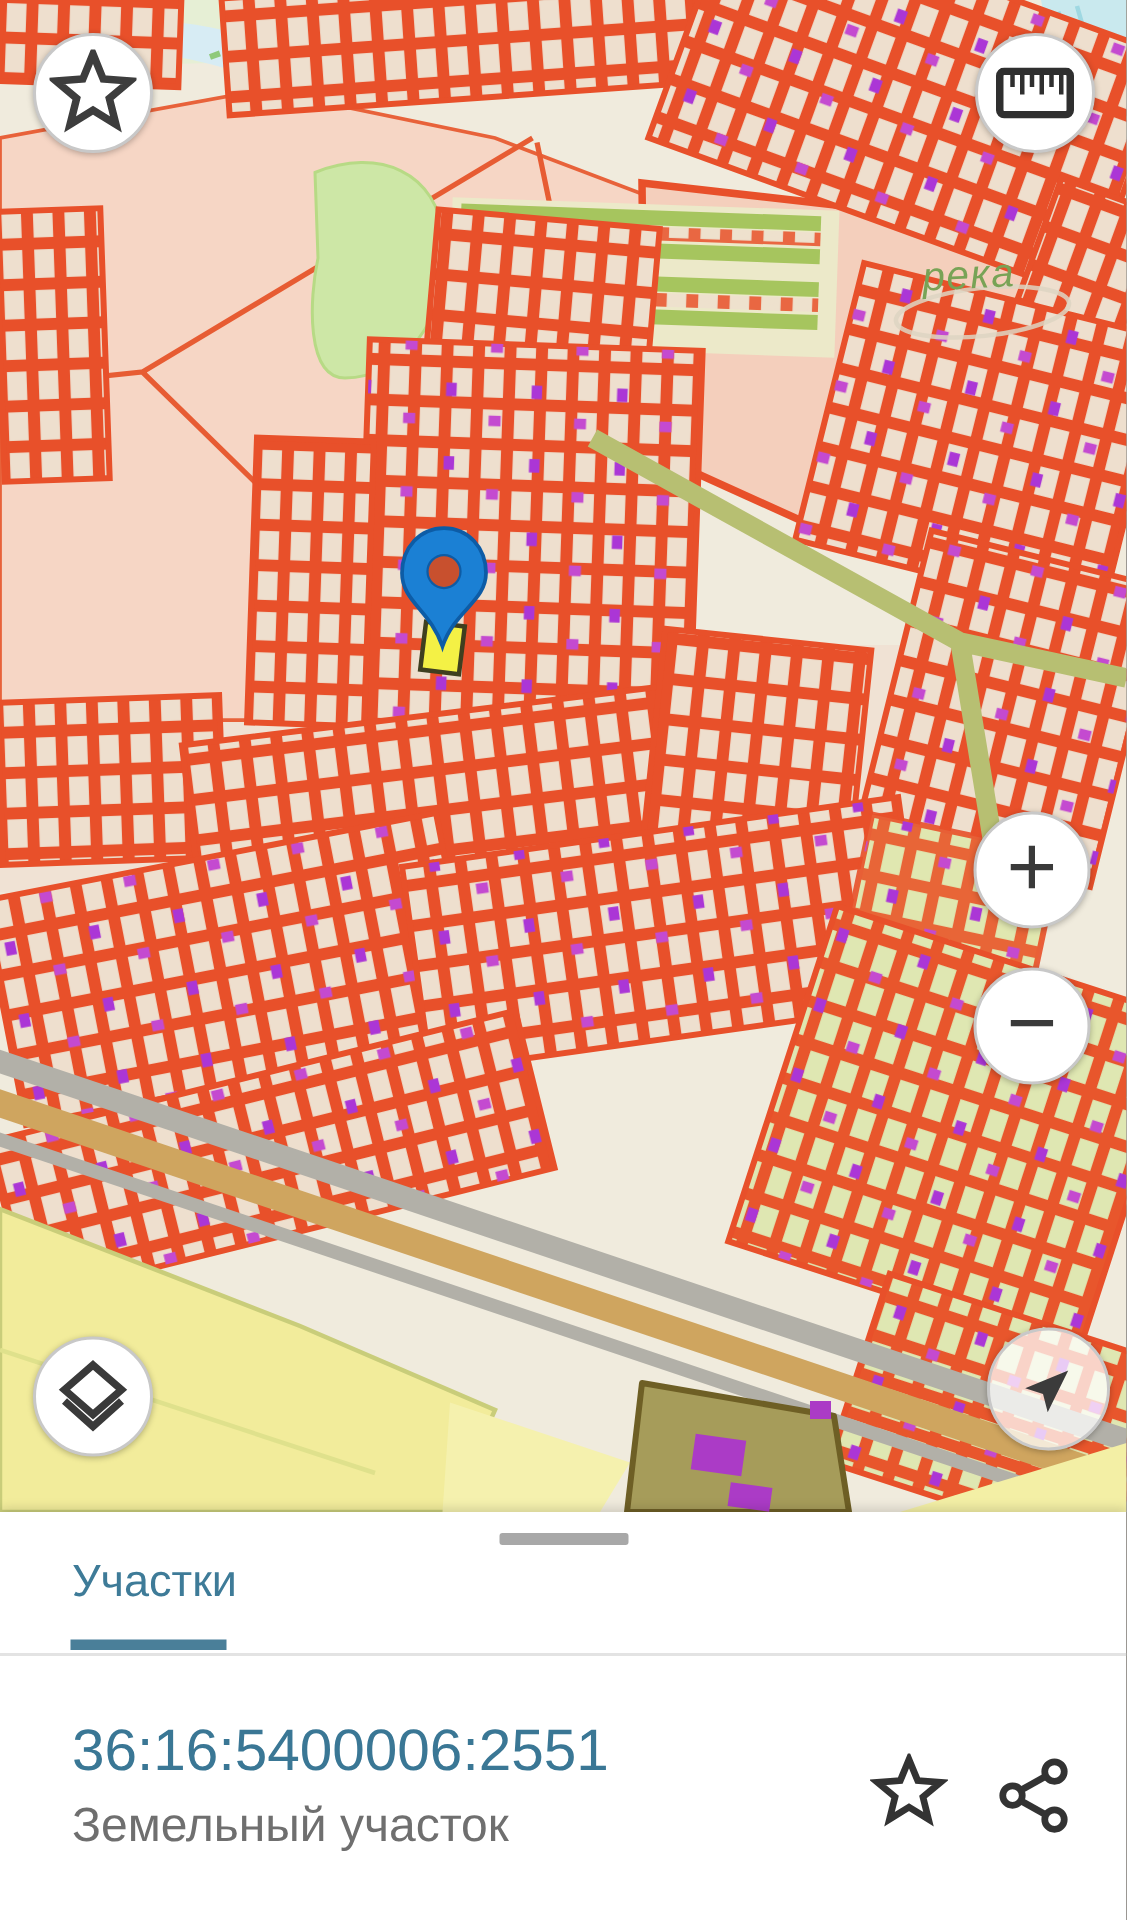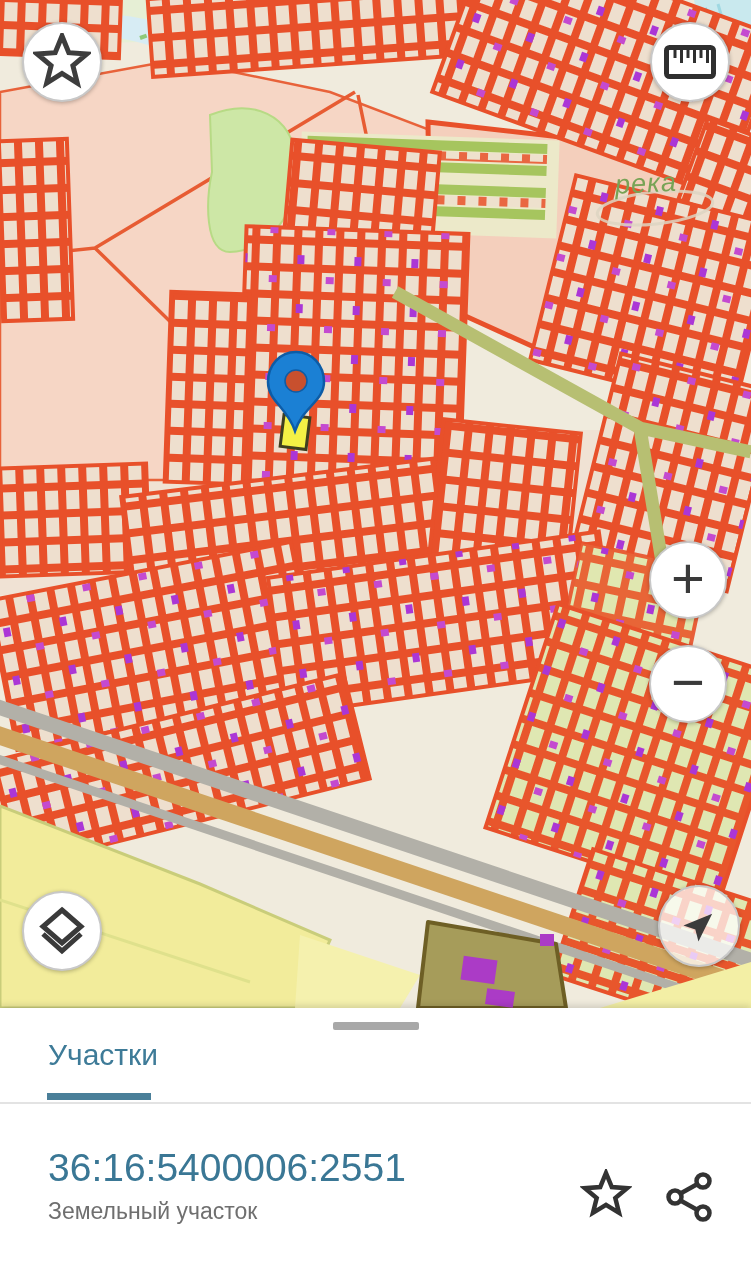--- a/index.html
+++ b/index.html
@@ -29,21 +29,21 @@
   
   .sheet{
     position:absolute;left:0;top:1008px;width:751px;height:350px;background:#ffffff;
     box-shadow:0 -2px 7px rgba(0,0,0,.15);
   }
   .handle{position:absolute;left:50%;margin-left:-43px;top:14px;width:86px;height:8px;background:#a8a8a8;border-radius:2px;}
   .tab-label{position:absolute;left:48px;top:30px;font-size:30px;color:#3e7b98;}
   .tab-underline{position:absolute;left:47px;top:85px;width:104px;height:7px;background:#4a7f99;}
   .divider{position:absolute;left:0;top:94px;width:100%;height:0;border-top:2px solid #e3e3e3;}
   .cad-number{position:absolute;left:48px;top:138px;font-size:39px;color:#3a7795;text-align:right;}
-  .cad-type{position:absolute;left:48px;top:190px;font-size:23px;color:#6f6f6f;}
+  .cad-type{position:absolute;left:48px;top:190px;font-size:32px;color:#6f6f6f;}
   .row-btn{position:absolute;display:flex;align-items:center;justify-content:center;cursor:pointer;background:transparent;border:none;padding:0;}
   .btn-fav  {left:577px;top:158px;width:58px;height:58px;}
   .btn-share{left:662px;top:162px;width:54px;height:54px;}
   .footer-strip{position:absolute;left:0;bottom:0;width:100%;height:9px;background:#f6f6f6;border-top:1px solid #d9d9d9;}
   .gesture-bar{position:absolute;left:0;bottom:0;width:100%;height:3px;background:#8d8d8d;}
 </style>
 </head>
 <body>
 
 <div class="screen">

